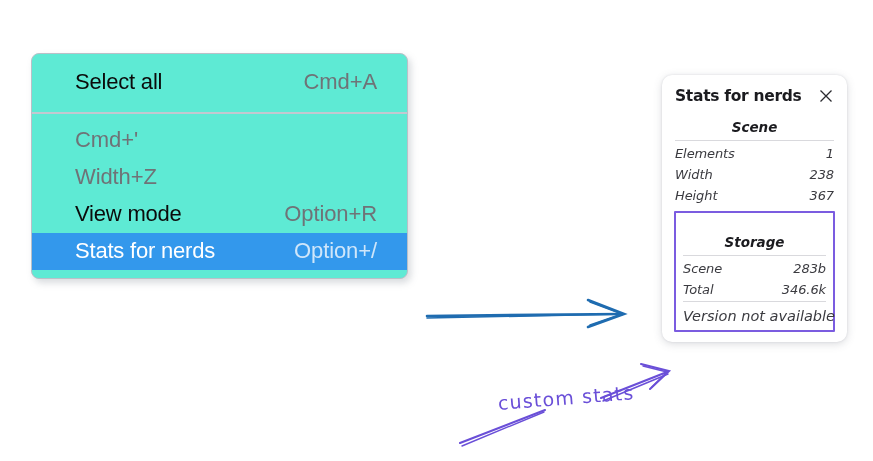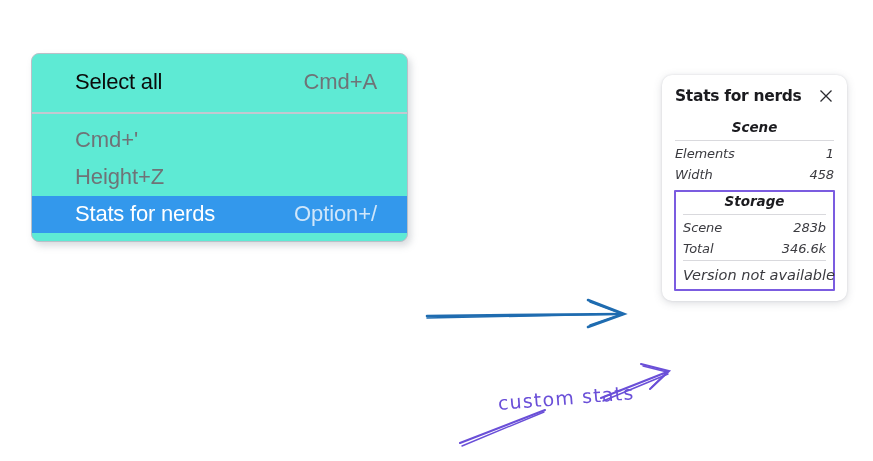--- a/index.html
+++ b/index.html
@@ -127,21 +127,21 @@
   .stat-row .k { letter-spacing: -0.1px; }
   .stat-row .v { letter-spacing: -0.1px; }
 
   
   .highlight-box {
     border: 2px solid #7b5ce0;
     margin: 4px -1px 0 -1px;
     padding: 1px 7px 5px 7px;
     border-radius: 1px;
   }
-  .highlight-box .stat-group-head { padding-top: 0; text-align: center; }
+  .highlight-box .stat-group-head { padding-top: 20px; text-align: center; }
   .version-line {
     font-size: 14.5px;
     color: #3b3b40;
     padding: 3px 0 1px 0;
     white-space: nowrap;
   }
 
   
   .annot-layer {
     position: absolute;
@@ -174,21 +174,25 @@
     </div>
   </div>
 
   <div class="menu-divider"></div>
 
   <div class="menu-section">
     <div class="menu-item">
       <span class="menu-shortcut">Cmd+'</span>
     </div>
     <div class="menu-item">
-      <span class="menu-shortcut">Height+Z</span>
+      <span class="menu-shortcut">Width+Z</span>
+    </div>
+    <div class="menu-item">
+      <span class="menu-label">View mode</span>
+      <span class="menu-shortcut">Option+R</span>
     </div>
     <div class="menu-item selected">
       <span class="menu-label">Stats for nerds</span>
       <span class="menu-shortcut">Option+/</span>
     </div>
   </div>
 
 </div>
 
 <div class="stats-panel">
@@ -205,21 +209,25 @@
   <div class="panel-body">
 
     <div class="stat-group-head">Scene</div>
     <div class="stat-rule"></div>
     <div class="stat-row">
       <span class="k">Elements</span>
       <span class="v">1</span>
     </div>
     <div class="stat-row">
       <span class="k">Width</span>
-      <span class="v">458</span>
+      <span class="v">238</span>
+    </div>
+    <div class="stat-row">
+      <span class="k">Height</span>
+      <span class="v">367</span>
     </div>
 
     <div class="highlight-box">
 
       <div class="stat-group-head">Storage</div>
       <div class="stat-rule"></div>
       <div class="stat-row">
         <span class="k">Scene</span>
         <span class="v">283b</span>
       </div>

